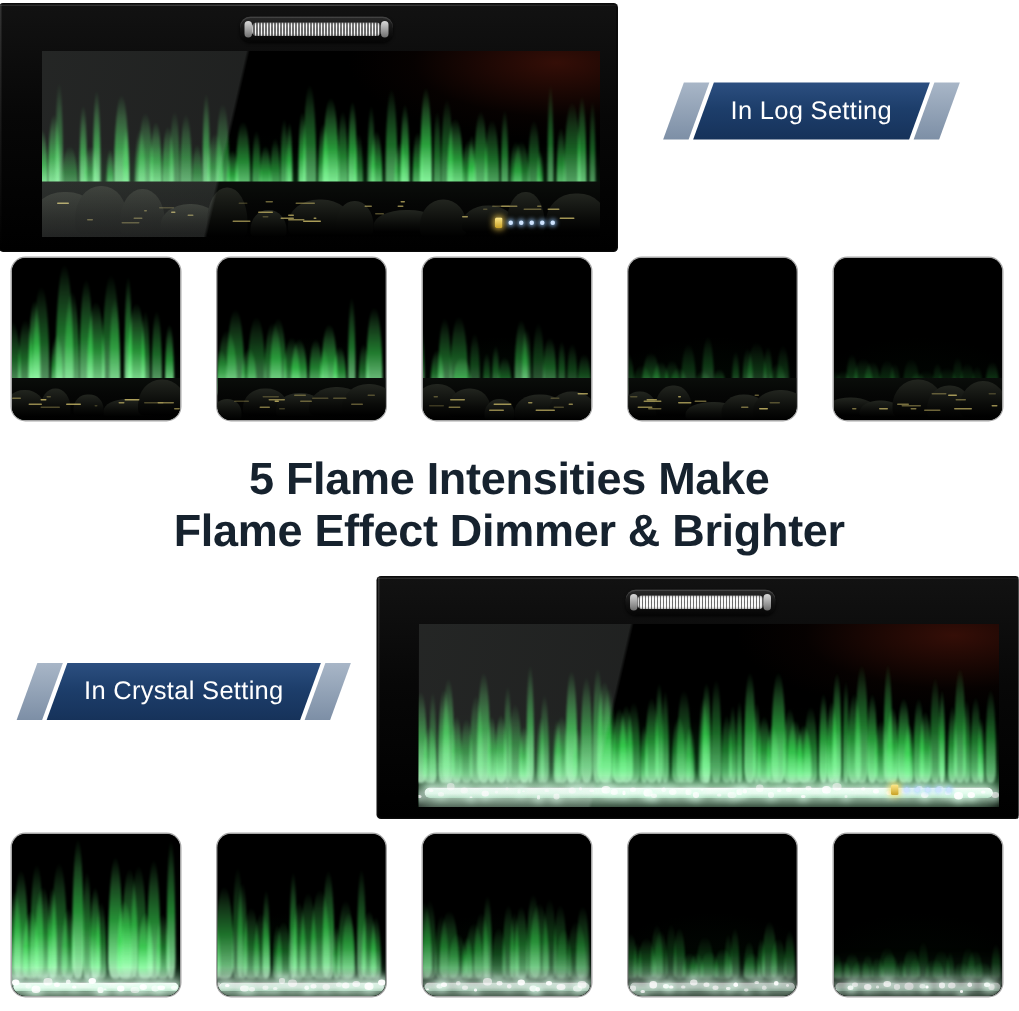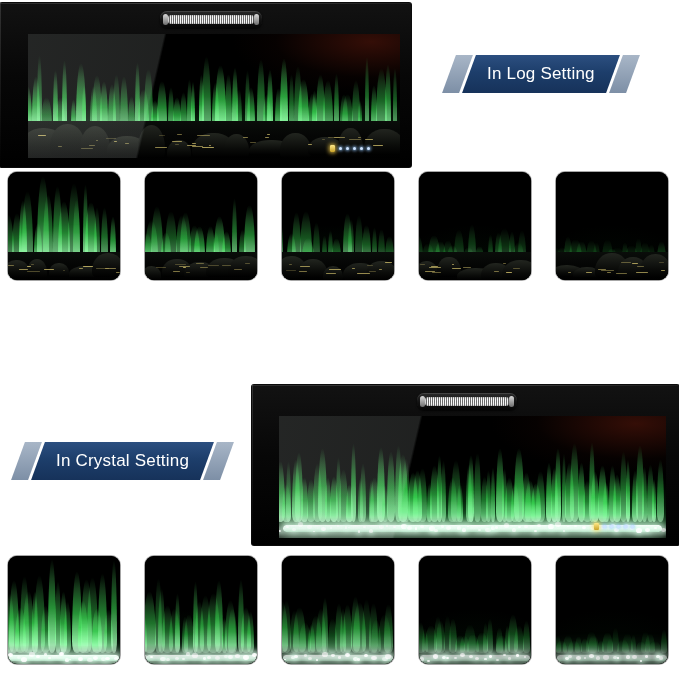--- a/index.html
+++ b/index.html
@@ -451,20 +451,22 @@
         <div class="ember" style="width: 5.7px; left: 30px; bottom: 7.3px; opacity: 0.74;"></div>
         <div class="ember" style="width: 11px; left: 59.8px; bottom: 6.2px; opacity: 0.53;"></div>
         <div class="ember" style="width: 4.3px; left: 103.4px; bottom: 16.9px; opacity: 0.28;"></div>
         <div class="ember" style="width: 9.9px; left: 65.3px; bottom: 16.7px; opacity: 0.41;"></div>
         <div class="ember" style="width: 6.9px; left: 75.6px; bottom: 15.6px; opacity: 0.79;"></div>
       </div>
     </div>
   </div>
 
 <div class="headline" style="top:303px;">
+  <div>5 Flame Intensities Make</div>
+  <div>Flame Effect Dimmer &amp; Brighter</div>
 </div>
 
 <div class="unit" style="left:252px;top:385px;width:427px;height:160px;">
   <div class="unit-bezel"></div>
   <div class="unit-edge-hl"></div>
   <div class="unit-edge-left"></div>
 
   <div class="vent" style="left:165px;top:8px;width:100px;height:17px;">
     <div class="vent-cap" style="left:3px;"></div>
     <div class="vent-cap" style="right:3px;"></div>

